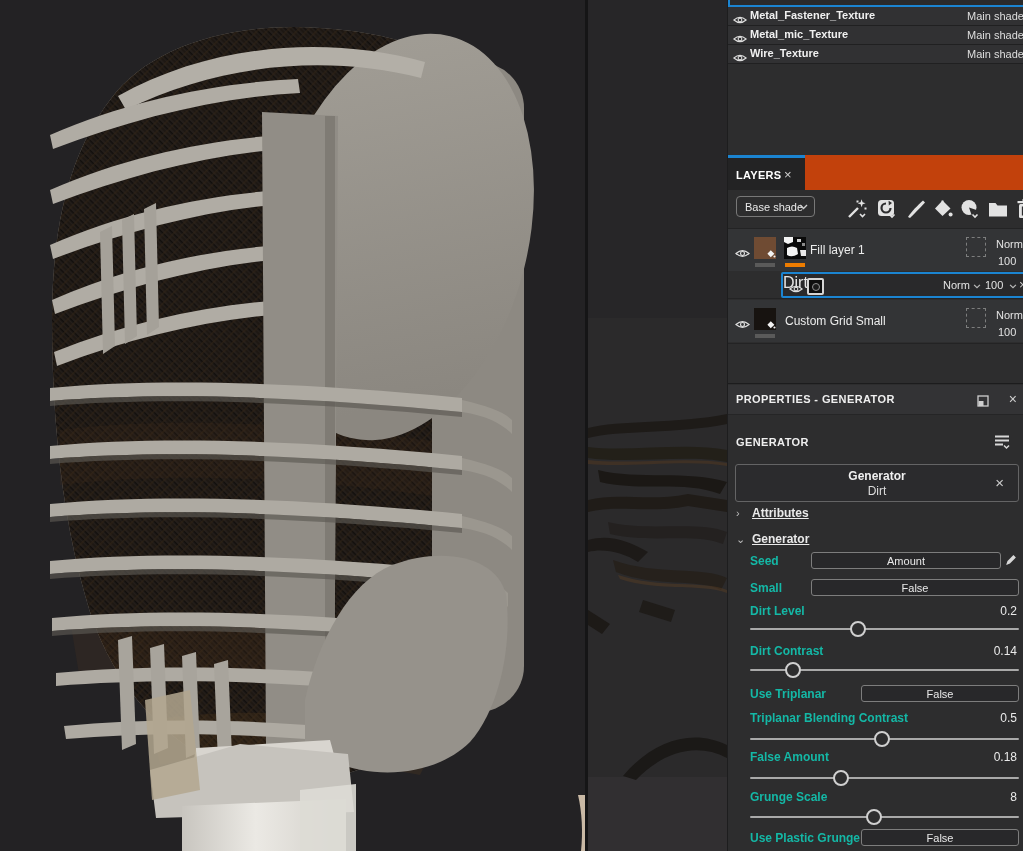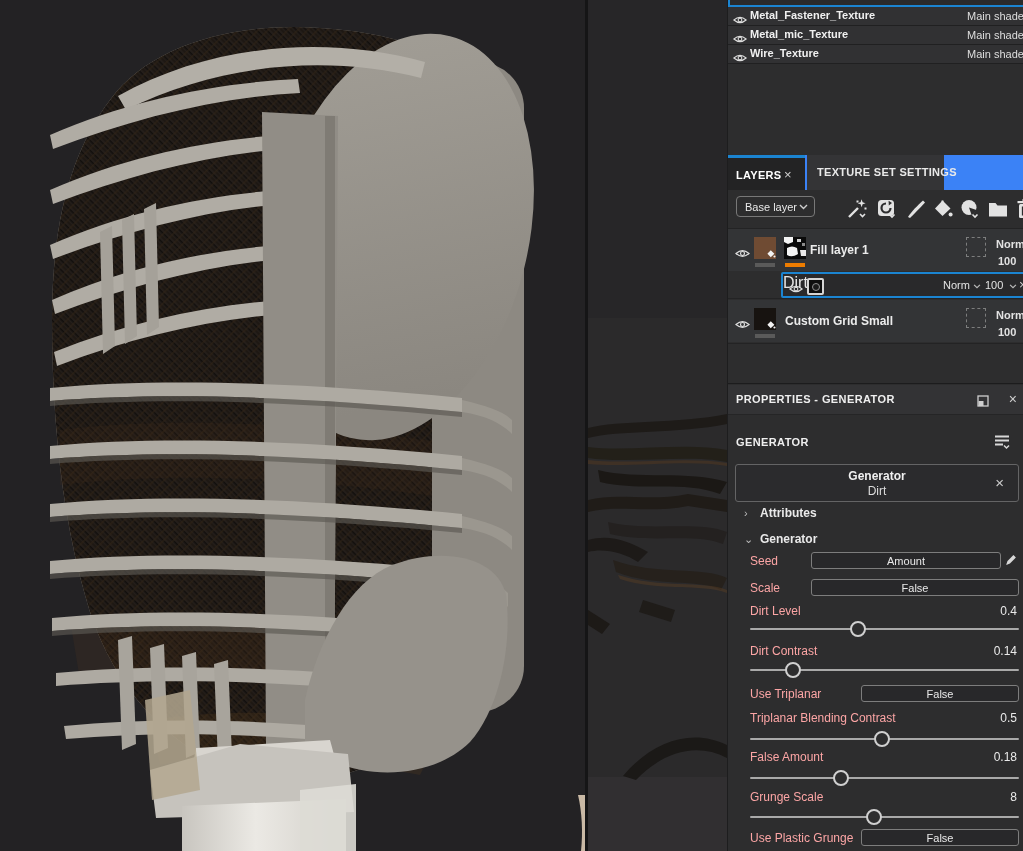--- a/index.html
+++ b/index.html
@@ -13,53 +13,53 @@
   #vp2d{left:588px;top:0;width:139px;height:851px;background:#272628;overflow:hidden;}
   
   #rpanel{left:727px;top:0;width:296px;height:851px;background:#2d2d2e;overflow:hidden;border-left:1px solid #1d1d1e;box-sizing:border-box;}
   
   .tsrow{left:0;right:0;height:18px;background:#313133;border-bottom:1px solid #202021;}
   .tsrow .nm{position:absolute;left:22px;top:2px;font-size:11px;font-weight:bold;color:#f0f0f0;white-space:nowrap;}
   .tsrow .sh{position:absolute;left:239px;top:3px;font-size:11px;color:#dedede;white-space:nowrap;}
   #tspartial{left:0;right:-4px;top:0;height:5px;background:#2a2a2b;border:2px solid #1b84d1;border-top:none;}
   .eye{position:absolute;left:5px;top:4px;}
   
-  #tabbar{left:0;right:0;top:155px;height:35px;background:#3b82f6;}
+  #tabbar{left:0;right:0;top:155px;height:35px;background:#c2410c;}
   .tab{position:absolute;top:0;height:35px;box-sizing:border-box;}
   #tab-layers{left:0;width:77px;background:#232324;border-top:3px solid #1b84d1;}
   #tab-layers .lbl{position:absolute;left:8px;top:11px;font-size:11px;font-weight:bold;letter-spacing:.3px;color:#fff;}
   #tab-layers .cls{position:absolute;left:56px;top:9px;font-size:13px;color:#cfcfcf;cursor:default;}
   #tab-tss{left:79px;width:137px;background:#343436;}
   #tab-tss .lbl{position:absolute;left:10px;top:11px;font-size:11px;font-weight:bold;letter-spacing:.3px;color:#e9e9e9;white-space:nowrap;}
   
   #ltoolbar{left:0;right:0;top:190px;height:38px;background:#2d2d2e;}
   #chanbtn{position:absolute;left:8px;top:6px;width:79px;height:21px;border:1px solid #787878;border-radius:4px;background:transparent;color:#e9e9e9;font-size:11px;text-align:left;padding:0 0 0 8px;font-family:inherit;}
   #chanbtn svg{position:absolute;right:6px;top:7px;}
   .tbico{position:absolute;top:8px;width:22px;height:22px;}
   
   .lsep{left:0;right:0;height:1px;background:#232324;}
-  .lrow{left:0;right:0;background:#333436;font-weight:bold;}
+  .lrow{left:0;right:0;background:#333436;}
   .lrow .lname{position:absolute;font-size:12px;color:#ececec;white-space:nowrap;}
   .dashedbox{position:absolute;width:18px;height:18px;border:1px dashed #8b8b8b;opacity:.85;}
   .blend{position:absolute;font-size:11px;color:#e2e2e2;white-space:nowrap;}
   .swatch{position:absolute;width:22px;height:22px;}
   .underbar{position:absolute;width:20px;height:4px;background:#5a5a5a;}
   #dirt-row{left:53px;right:-4px;top:272px;height:22px;background:#29292b;border:2px solid #1b84d1;border-radius:2px;}
   
   #props{left:0;right:0;top:383px;bottom:0;background:#2d2d2e;border-top:1px solid #1c1c1d;}
   #props-header{position:absolute;left:0;right:0;top:1px;height:29px;background:#333335;border-bottom:1px solid #252526;}
   #props-header .ttl{position:absolute;left:8px;top:8px;font-size:11px;font-weight:bold;letter-spacing:.4px;color:#efefef;white-space:nowrap;}
   .sechead{position:absolute;left:8px;font-size:11px;font-weight:bold;letter-spacing:.4px;color:#efefef;}
   #genbox{position:absolute;left:7px;right:4px;top:80px;height:36px;background:#2b2b2d;border:1px solid #646465;border-radius:3px;}
   #genbox .gl{position:absolute;left:0;right:0;top:4px;text-align:center;font-size:12px;font-weight:bold;color:#f0f0f0;}
   #genbox .gv{position:absolute;left:0;right:0;top:19px;text-align:center;font-size:12px;color:#dcdcdc;}
   #genbox .gx{position:absolute;right:14px;top:9px;font-size:15px;color:#cccccc;}
-  .foldrow{position:absolute;left:16px;font-size:12px;font-weight:bold;color:#eaeaea;}
+  .foldrow{position:absolute;left:8px;font-size:12px;font-weight:bold;color:#eaeaea;text-decoration:underline;}
   .foldrow .chev{display:inline-block;width:16px;color:#bdbdbd;font-weight:normal;font-size:11px;}
-  .plabel{position:absolute;left:22px;font-size:12px;color:#fca5a5;white-space:nowrap;}
+  .plabel{position:absolute;left:22px;font-size:12px;color:#14b8a6;white-space:nowrap;font-weight:bold;}
   .pvalue{position:absolute;right:6px;font-size:12px;color:#eaeaea;}
   .pbtn{position:absolute;height:17px;background:#28282a;border:1px solid #7d7d7d;border-radius:3px;color:#e9e9e9;font-size:11px;text-align:center;font-family:inherit;padding:0;}
   .slider{position:absolute;left:22px;right:4px;height:14px;}
   .slider .track{position:absolute;left:0;right:0;top:6px;height:2px;background:#a9a9a9;border-radius:1px;}
   .slider .handle{position:absolute;top:7px;width:12px;height:12px;border:2px solid #d0d0d0;border-radius:50%;background:#2d2d2e;transform:translate(-50%,-50%);}
 </style>
 </head>
 <body>
 
 <div id="app">
@@ -226,28 +226,25 @@
         <span class="nm">Wire_Texture</span>
         <span class="sh">Main shade</span>
       </div>
     </div>
 
     <div class="abs" id="tabbar">
       <div class="tab" id="tab-layers">
         <span class="lbl">LAYERS</span>
         <span class="cls">×</span>
       </div>
-      <div class="tab" id="tab-tss">
-        <span class="lbl">TEXTURE SET SETTINGS</span>
-      </div>
     </div>
 
     <div class="abs" id="ltoolbar">
       <button id="chanbtn">
-        <span>Base layer</span>
+        <span>Base shade</span>
         <svg width="9" height="6" viewBox="0 0 9 6">
             <path d="M1 1 L4.5 4.5 L8 1" fill="none" stroke="#cfcfcf" stroke-width="1.4"></path>
           </svg>
       </button>
       <span class="tbico" style="left:118px">
         <svg width="22" height="22" viewBox="0 0 22 22">
             <path d="M3 19 L12 10" stroke="#e2e2e2" stroke-width="2.4"></path>
             <path d="M14.6 4.2 l1-3 1 3 3 1 -3 1 -1 3 -1-3 -3-1 Z" fill="#e2e2e2"></path>
             <rect x="10.5" y="2.5" width="2" height="2" fill="#e2e2e2"></rect>
             <rect x="18.5" y="9.5" width="2" height="2" fill="#e2e2e2"></rect>
@@ -409,25 +406,25 @@
       </div>
 
       <span class="plabel" style="top:170px">Seed</span>
       <button class="pbtn" style="left:83px;right:22px;top:168px">Amount</button>
       <span class="abs" style="right:5px;top:169px">
         <svg width="14" height="14" viewBox="0 0 20 20">
             <path d="M3 17 l2-5.5 8.5-8.5 3.5 3.5 -8.5 8.5 Z" fill="#d8d8d8"></path>
           </svg>
       </span>
 
-      <span class="plabel" style="top:197px">Scale</span>
+      <span class="plabel" style="top:197px">Small</span>
       <button class="pbtn" style="left:83px;right:4px;top:195px">False</button>
 
       <span class="plabel" style="top:220px">Dirt Level</span>
-      <span class="pvalue" style="top:220px">0.4</span>
+      <span class="pvalue" style="top:220px">0.2</span>
       <div class="slider" style="top:238px">
         <div class="track"></div>
         <div class="handle" style="left: 40%;"></div>
       </div>
 
       <span class="plabel" style="top:260px">Dirt Contrast</span>
       <span class="pvalue" style="top:260px">0.14</span>
       <div class="slider" style="top:279px">
         <div class="track"></div>
         <div class="handle" style="left: 16%;"></div>

